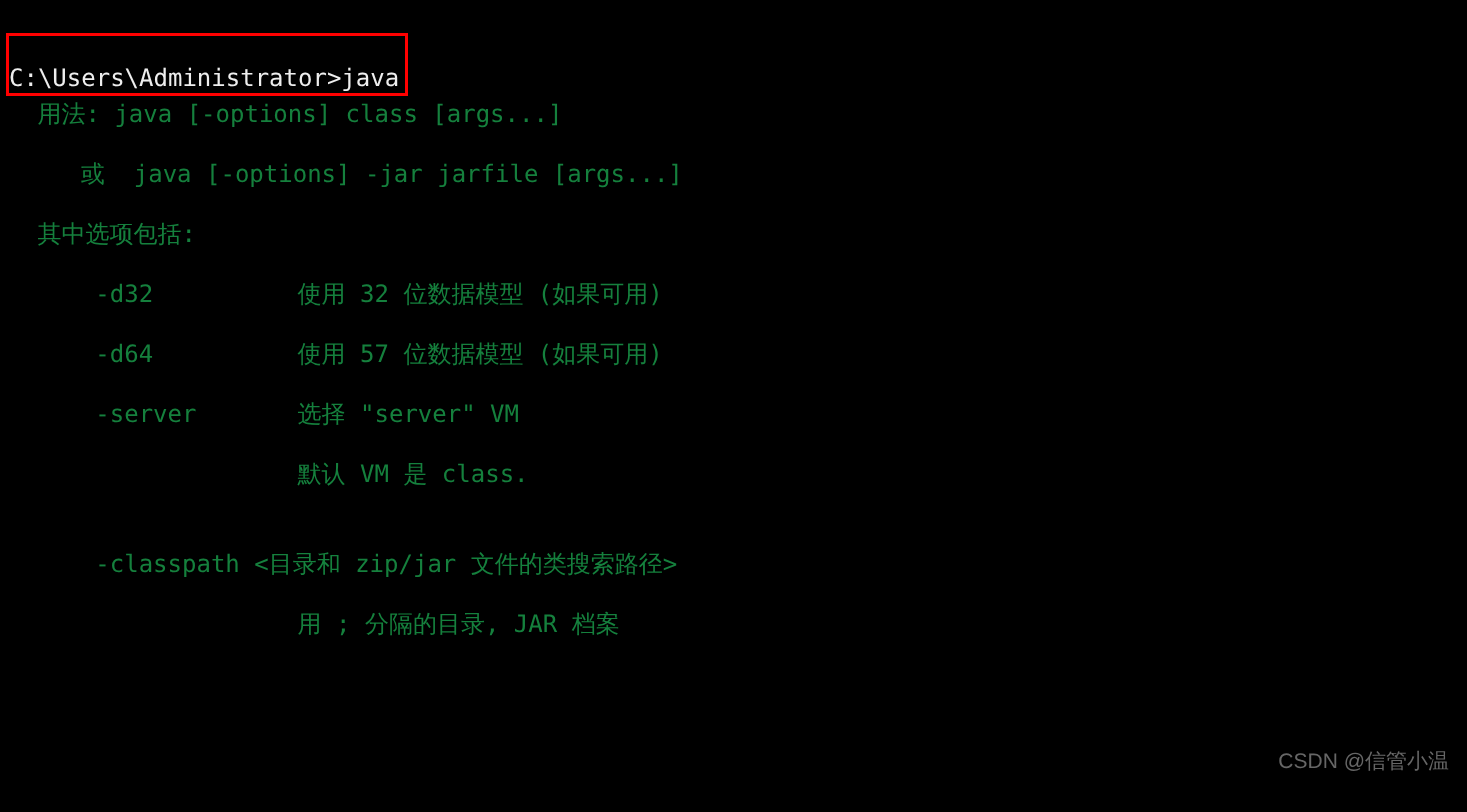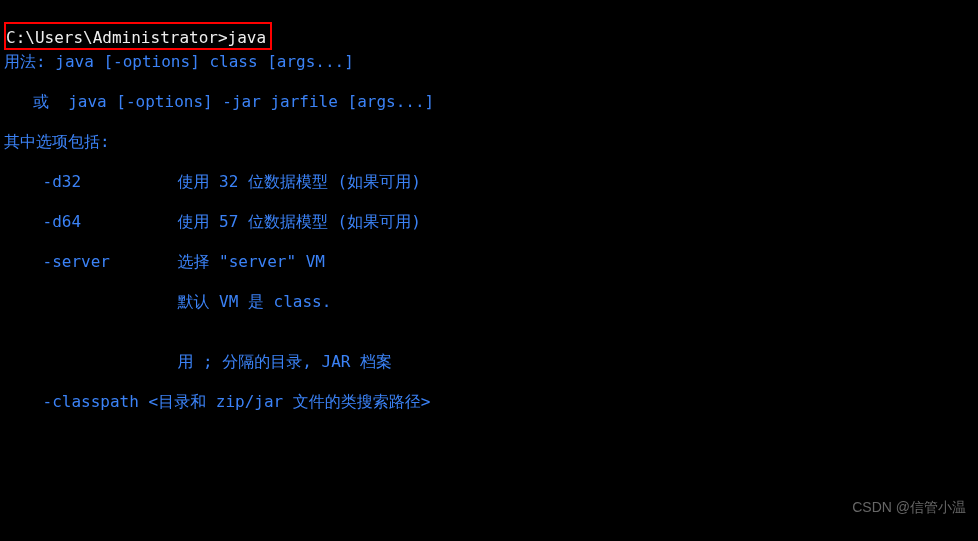--- a/index.html
+++ b/index.html
@@ -14,26 +14,26 @@
     overflow: hidden;
     position: relative;
   }
   .terminal {
     padding: 2px 0 0 4px;
     white-space: pre;
   }
   .prompt-line {
     display: inline-block;
     border: 2px solid #ff0000;
-    padding: 4px 4px 0 0;
+    padding: 18px 4px 0 0;
     margin-bottom: 2px;
   }
   .prompt { color: #eee; }
   .cmd { color: #eee; }
-  .line { color: #3b82f6; }
+  .line { color: #15803d; margin-left: 21px; }
   .watermark {
     position: absolute;
     right: 12px;
     bottom: 24px;
     color: #888;
     font-family: "Microsoft YaHei", sans-serif;
     font-size: 14px;
     opacity: 0.75;
   }
 </style>
@@ -43,22 +43,22 @@
 <div class="terminal">
 <span class="prompt-line"><span class="prompt">C:\Users\Administrator&gt;</span><span class="cmd">java</span></span>
 <div class="line">用法: java [-options] class [args...]</div>
 <div class="line">   或  java [-options] -jar jarfile [args...]</div>
 <div class="line">其中选项包括:</div>
 <div class="line">    -d32          使用 32 位数据模型 (如果可用)</div>
 <div class="line">    -d64          使用 57 位数据模型 (如果可用)</div>
 <div class="line">    -server       选择 "server" VM</div>
 <div class="line">                  默认 VM 是 class.</div>
 <div class="line"></div>
+<div class="line">    -classpath &lt;目录和 zip/jar 文件的类搜索路径&gt;</div>
 <div class="line">                  用 ; 分隔的目录, JAR 档案</div>
-<div class="line">    -classpath &lt;目录和 zip/jar 文件的类搜索路径&gt;</div>
 
 
 
 
 
 
 
 
 
 

